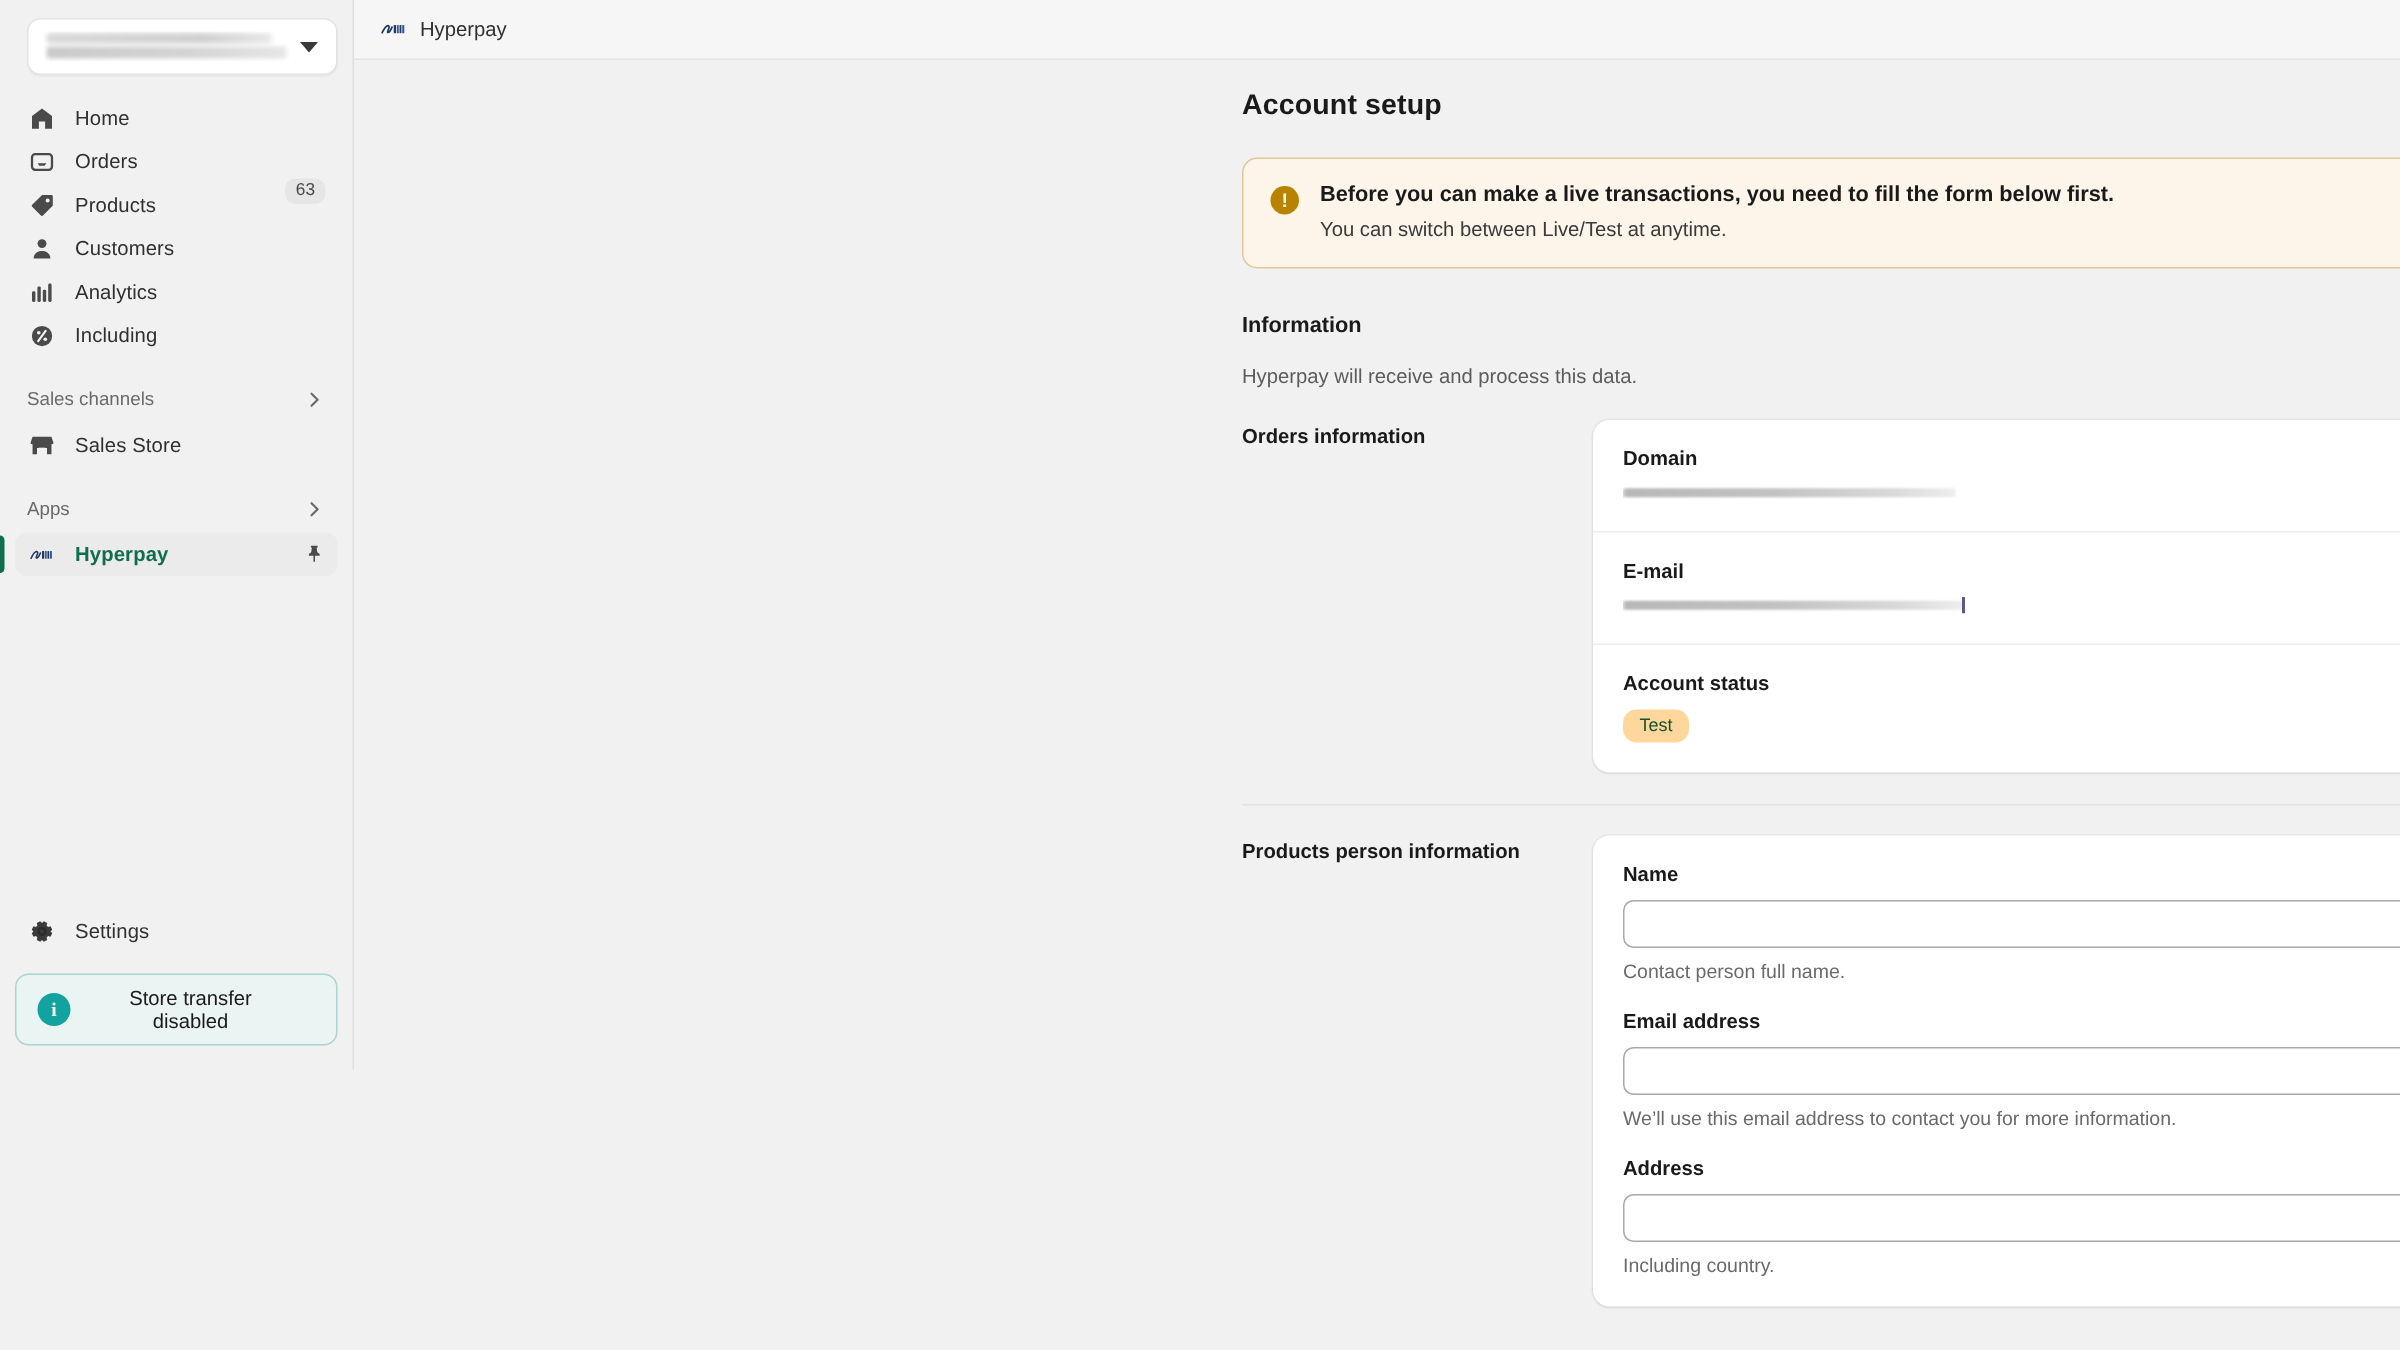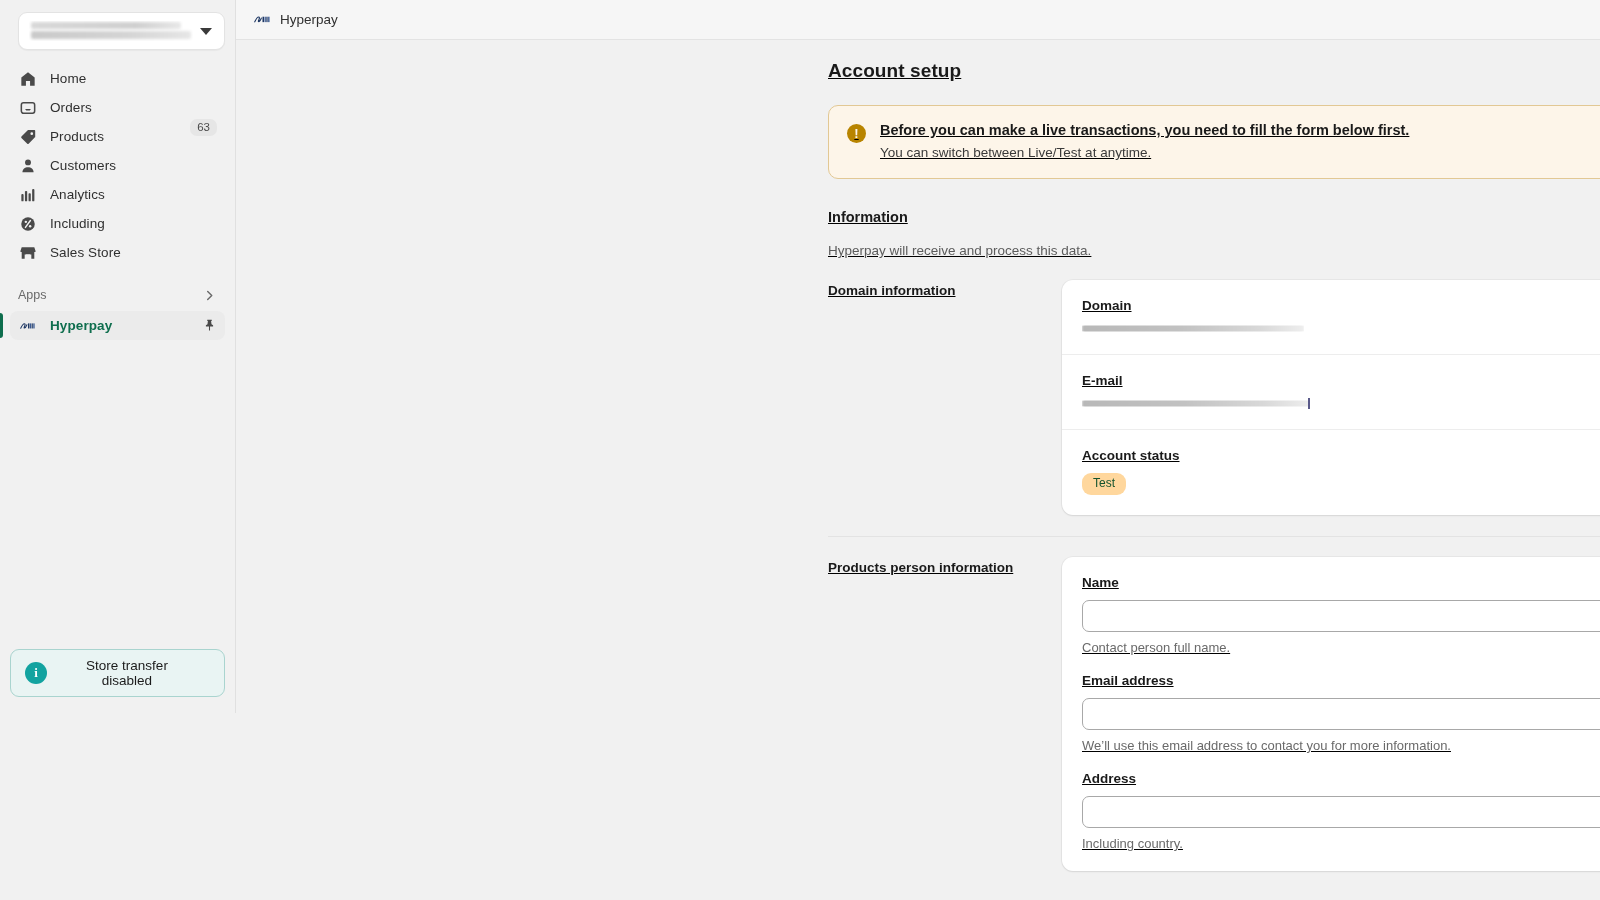--- a/index.html
+++ b/index.html
@@ -224,21 +224,20 @@
 
   .content {
     flex: 1;
     overflow: hidden;
     position: relative;
   }
 
   .page {
     width: 100%;
     padding: 20px 0 0 0;
-    text-decoration: underline;
   }
 
   .page-inner {
     width: 932px;
     margin-left: 592px;
   }
 
   .page-title {
     font-size: 19px;
     font-weight: 700;
@@ -463,20 +462,28 @@
           <svg width="18" height="18" viewBox="0 0 20 20">
               <circle cx="10" cy="10" r="7.5" fill="#4a4a4a"></circle>
               <circle cx="7.6" cy="7.6" r="1.35" fill="#f1f1f1"></circle>
               <circle cx="12.4" cy="12.4" r="1.35" fill="#f1f1f1"></circle>
               <rect x="9.1" y="4.5" width="1.6" height="11" rx="0.8" fill="#f1f1f1" transform="rotate(36 10 10)"></rect>
             </svg>
         </span>
         <span class="lbl">Including</span>
       </div>
 
+      <div class="nav-section">
+        <span class="sec-lbl">Sales channels</span>
+        <span class="chev">
+          <svg width="15" height="15" viewBox="0 0 20 20" fill="none" stroke="#6a6a6a" stroke-width="1.9" stroke-linecap="round" stroke-linejoin="round">
+              <path d="M7.6 4.6 13 10l-5.4 5.4"></path>
+            </svg>
+        </span>
+      </div>
 
       <div class="nav-item">
         <span class="ico">
           <svg width="18" height="18" viewBox="0 0 20 20" fill="#4a4a4a">
               <path d="M3 3.6h14l1.4 4.1c.2.7-.3 1.3-1 1.3h-.4v7.4h-3.3v-4.6H6.3v4.6H3V9h-.4c-.7 0-1.2-.6-1-1.3z"></path>
               <rect x="7.6" y="11.6" width="4.8" height="4.8" fill="#f1f1f1"></rect>
             </svg>
         </span>
         <span class="lbl">Sales Store</span>
       </div>
@@ -505,20 +512,31 @@
           <svg width="15" height="15" viewBox="0 0 20 20" fill="#4a4a4a">
               <path d="M7 2.4h6v1.5h-.9l.6 4.3 2.1 1.6v1.5h-4.1v5.3h-1.4v-5.3H5.2V9.8l2.1-1.6.6-4.3H7z"></path>
             </svg>
         </span>
       </div>
 
     </nav>
 
     <div class="sidebar-spacer"></div>
 
+    <div class="settings-row">
+      <div class="nav-item">
+        <span class="ico">
+          <svg width="18" height="18" viewBox="0 0 20 20" fill="#2b2b2b">
+              <path d="M10 6.6a3.4 3.4 0 1 0 0 6.8 3.4 3.4 0 0 0 0-6.8zm0 5.1a1.7 1.7 0 1 1 0-3.4 1.7 1.7 0 0 1 0 3.4z"></path>
+              <path d="M17.6 11.3 16.3 10l1.3-1.3-1.3-2.6-1.8.5-1.1-1.1.5-1.8L11.3 2.4 10 3.7 8.7 2.4 6.1 3.7l.5 1.8-1.1 1.1-1.8-.5L2.4 8.7 3.7 10l-1.3 1.3 1.3 2.6 1.8-.5 1.1 1.1-.5 1.8 2.6 1.3L10 16.3l1.3 1.3 2.6-1.3-.5-1.8 1.1-1.1 1.8.5z" opacity="0.92"></path>
+            </svg>
+        </span>
+        <span class="lbl">Settings</span>
+      </div>
+    </div>
 
     <div class="transfer-banner">
       <span class="info-dot">i</span>
       <span class="tlbl">Store transfer disabled</span>
     </div>
 
   </aside>
 
   <main class="main">
 
@@ -546,21 +564,21 @@
             <div class="btxt">
               <div class="btitle">Before you can make a live transactions, you need to fill the form below first.</div>
               <div class="bsub">You can switch between Live/Test at anytime.</div>
             </div>
           </div>
 
           <h2 class="section-heading">Information</h2>
           <p class="section-sub">Hyperpay will receive and process this data.</p>
 
           <div class="form-row">
-            <div class="row-label">Domain information</div>
+            <div class="row-label">Orders information</div>
             <div class="card">
 
               <div class="card-block">
                 <div class="fld-label">Domain</div>
                 <div class="redacted-line"></div>
               </div>
 
               <div class="card-block">
                 <div class="fld-label">E-mail</div>
                 <div class="redacted-line email"></div>

